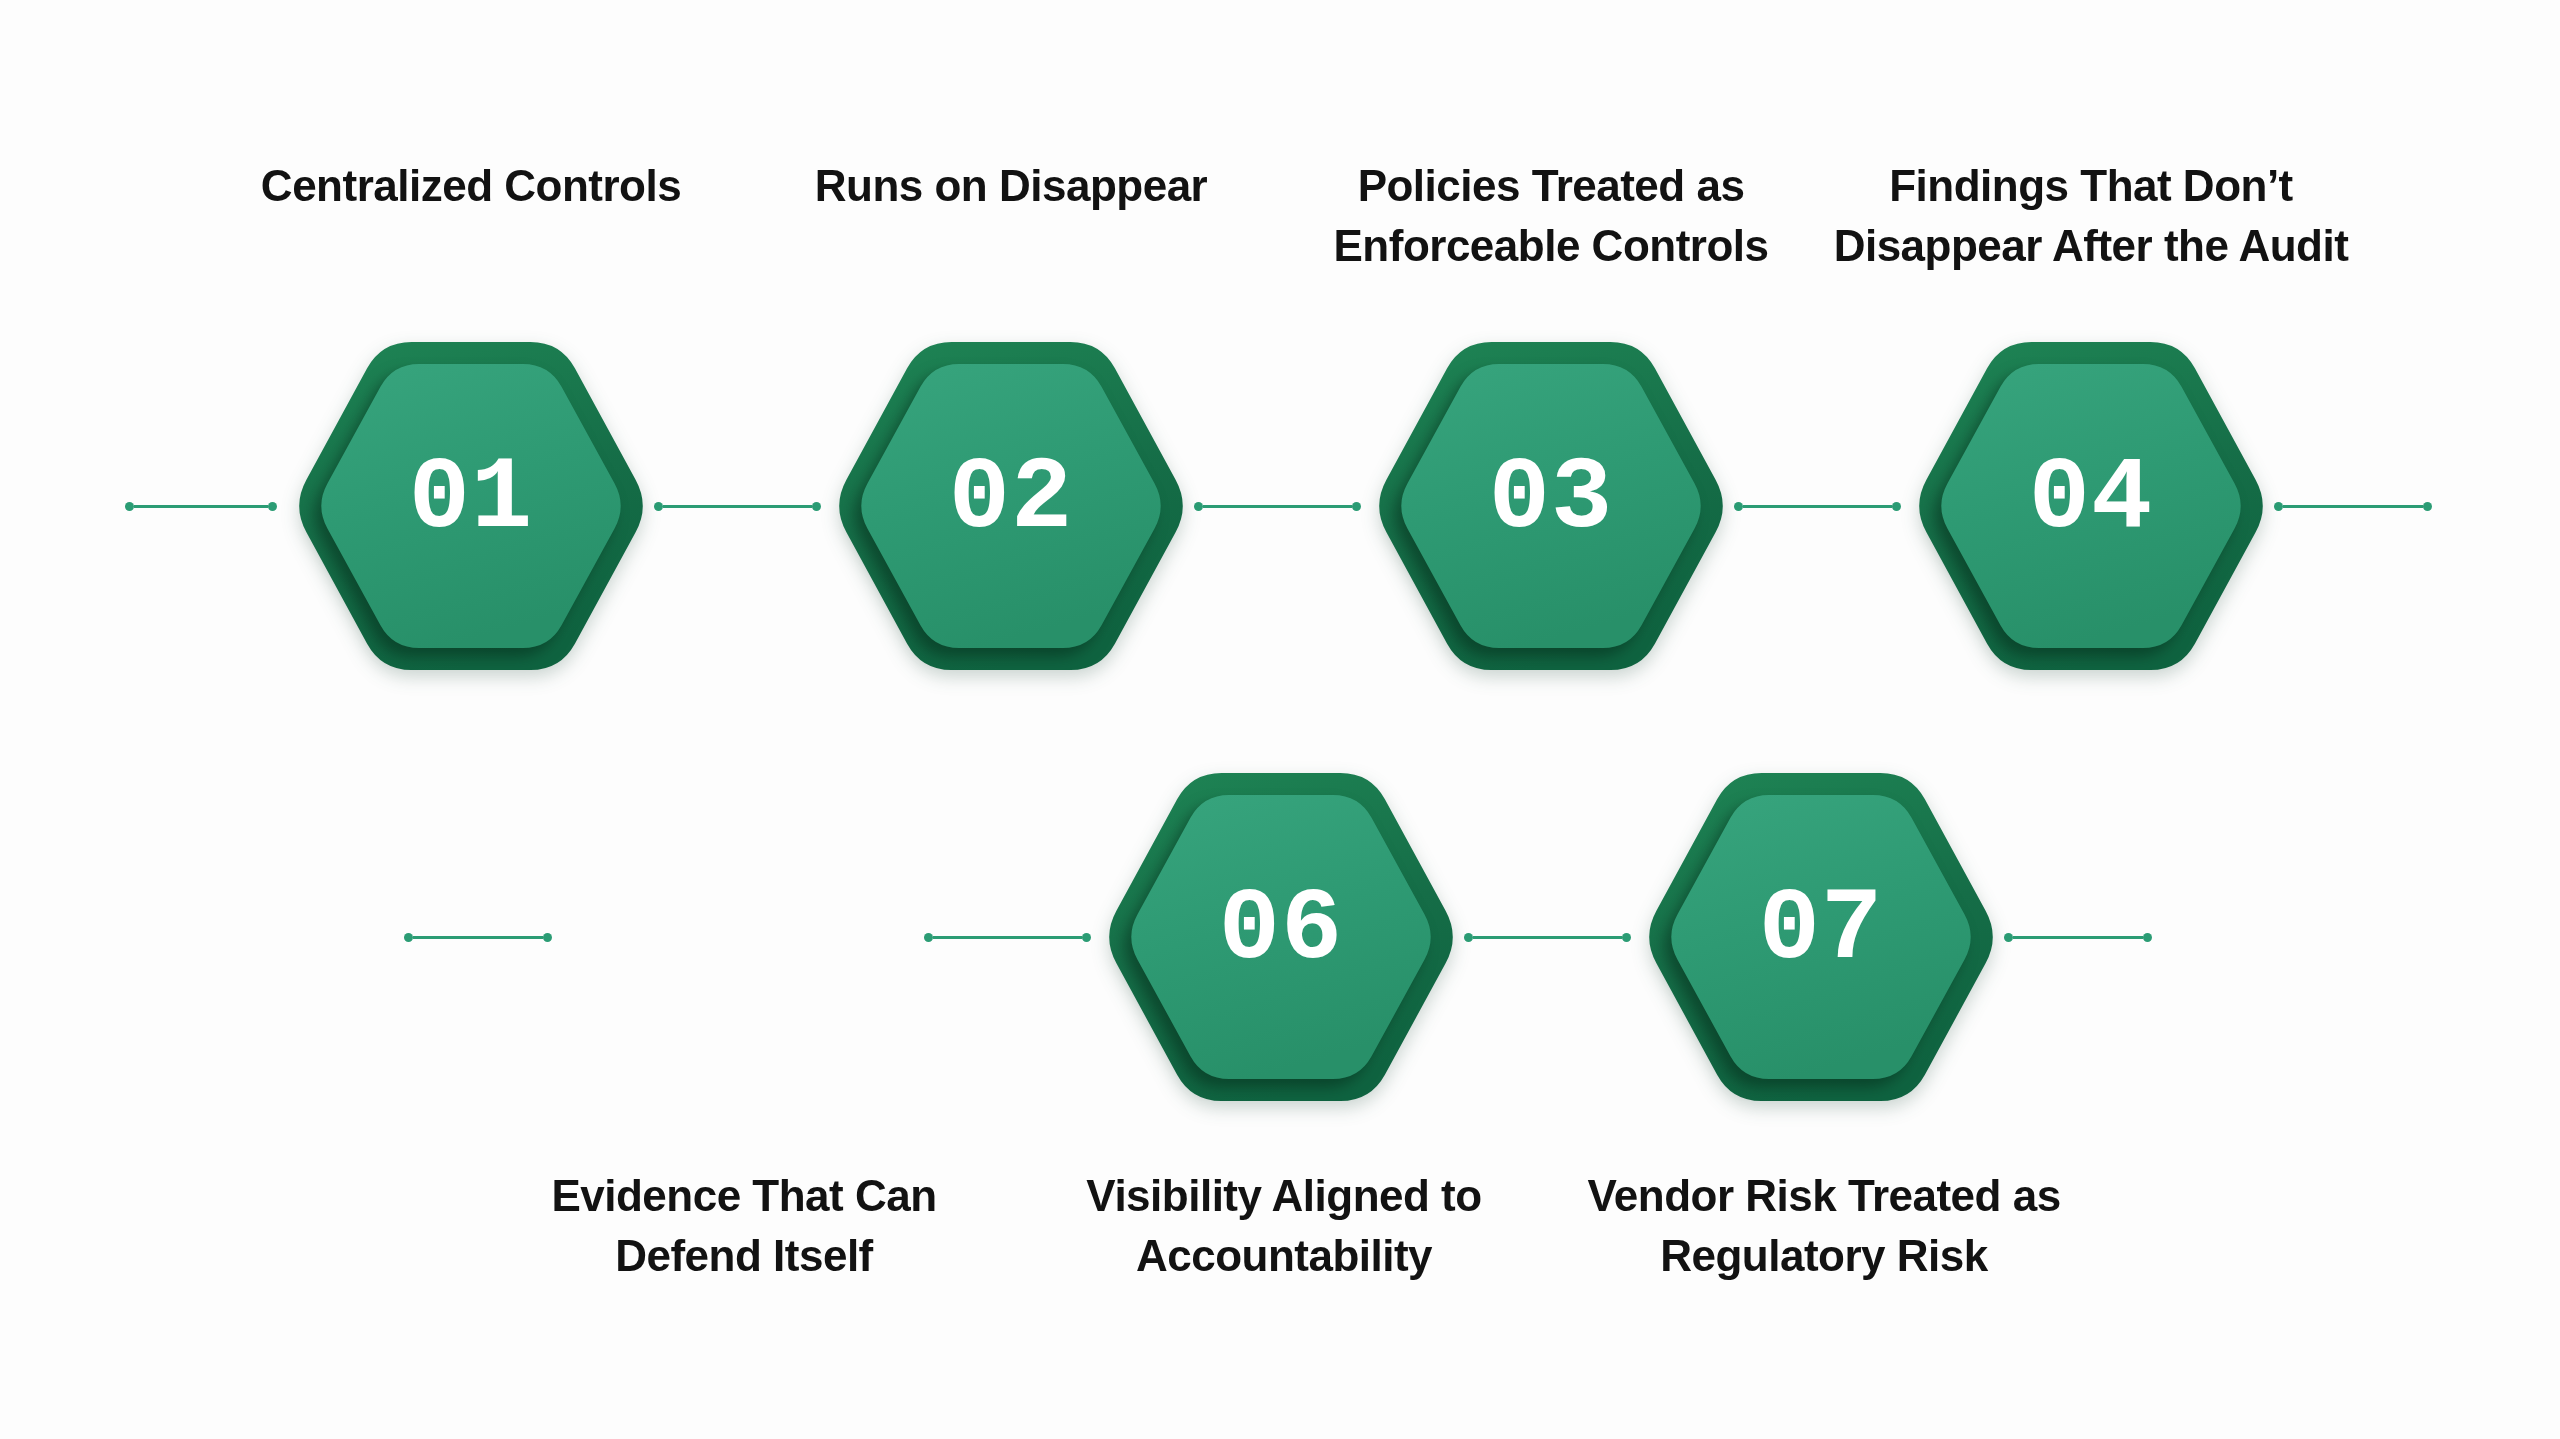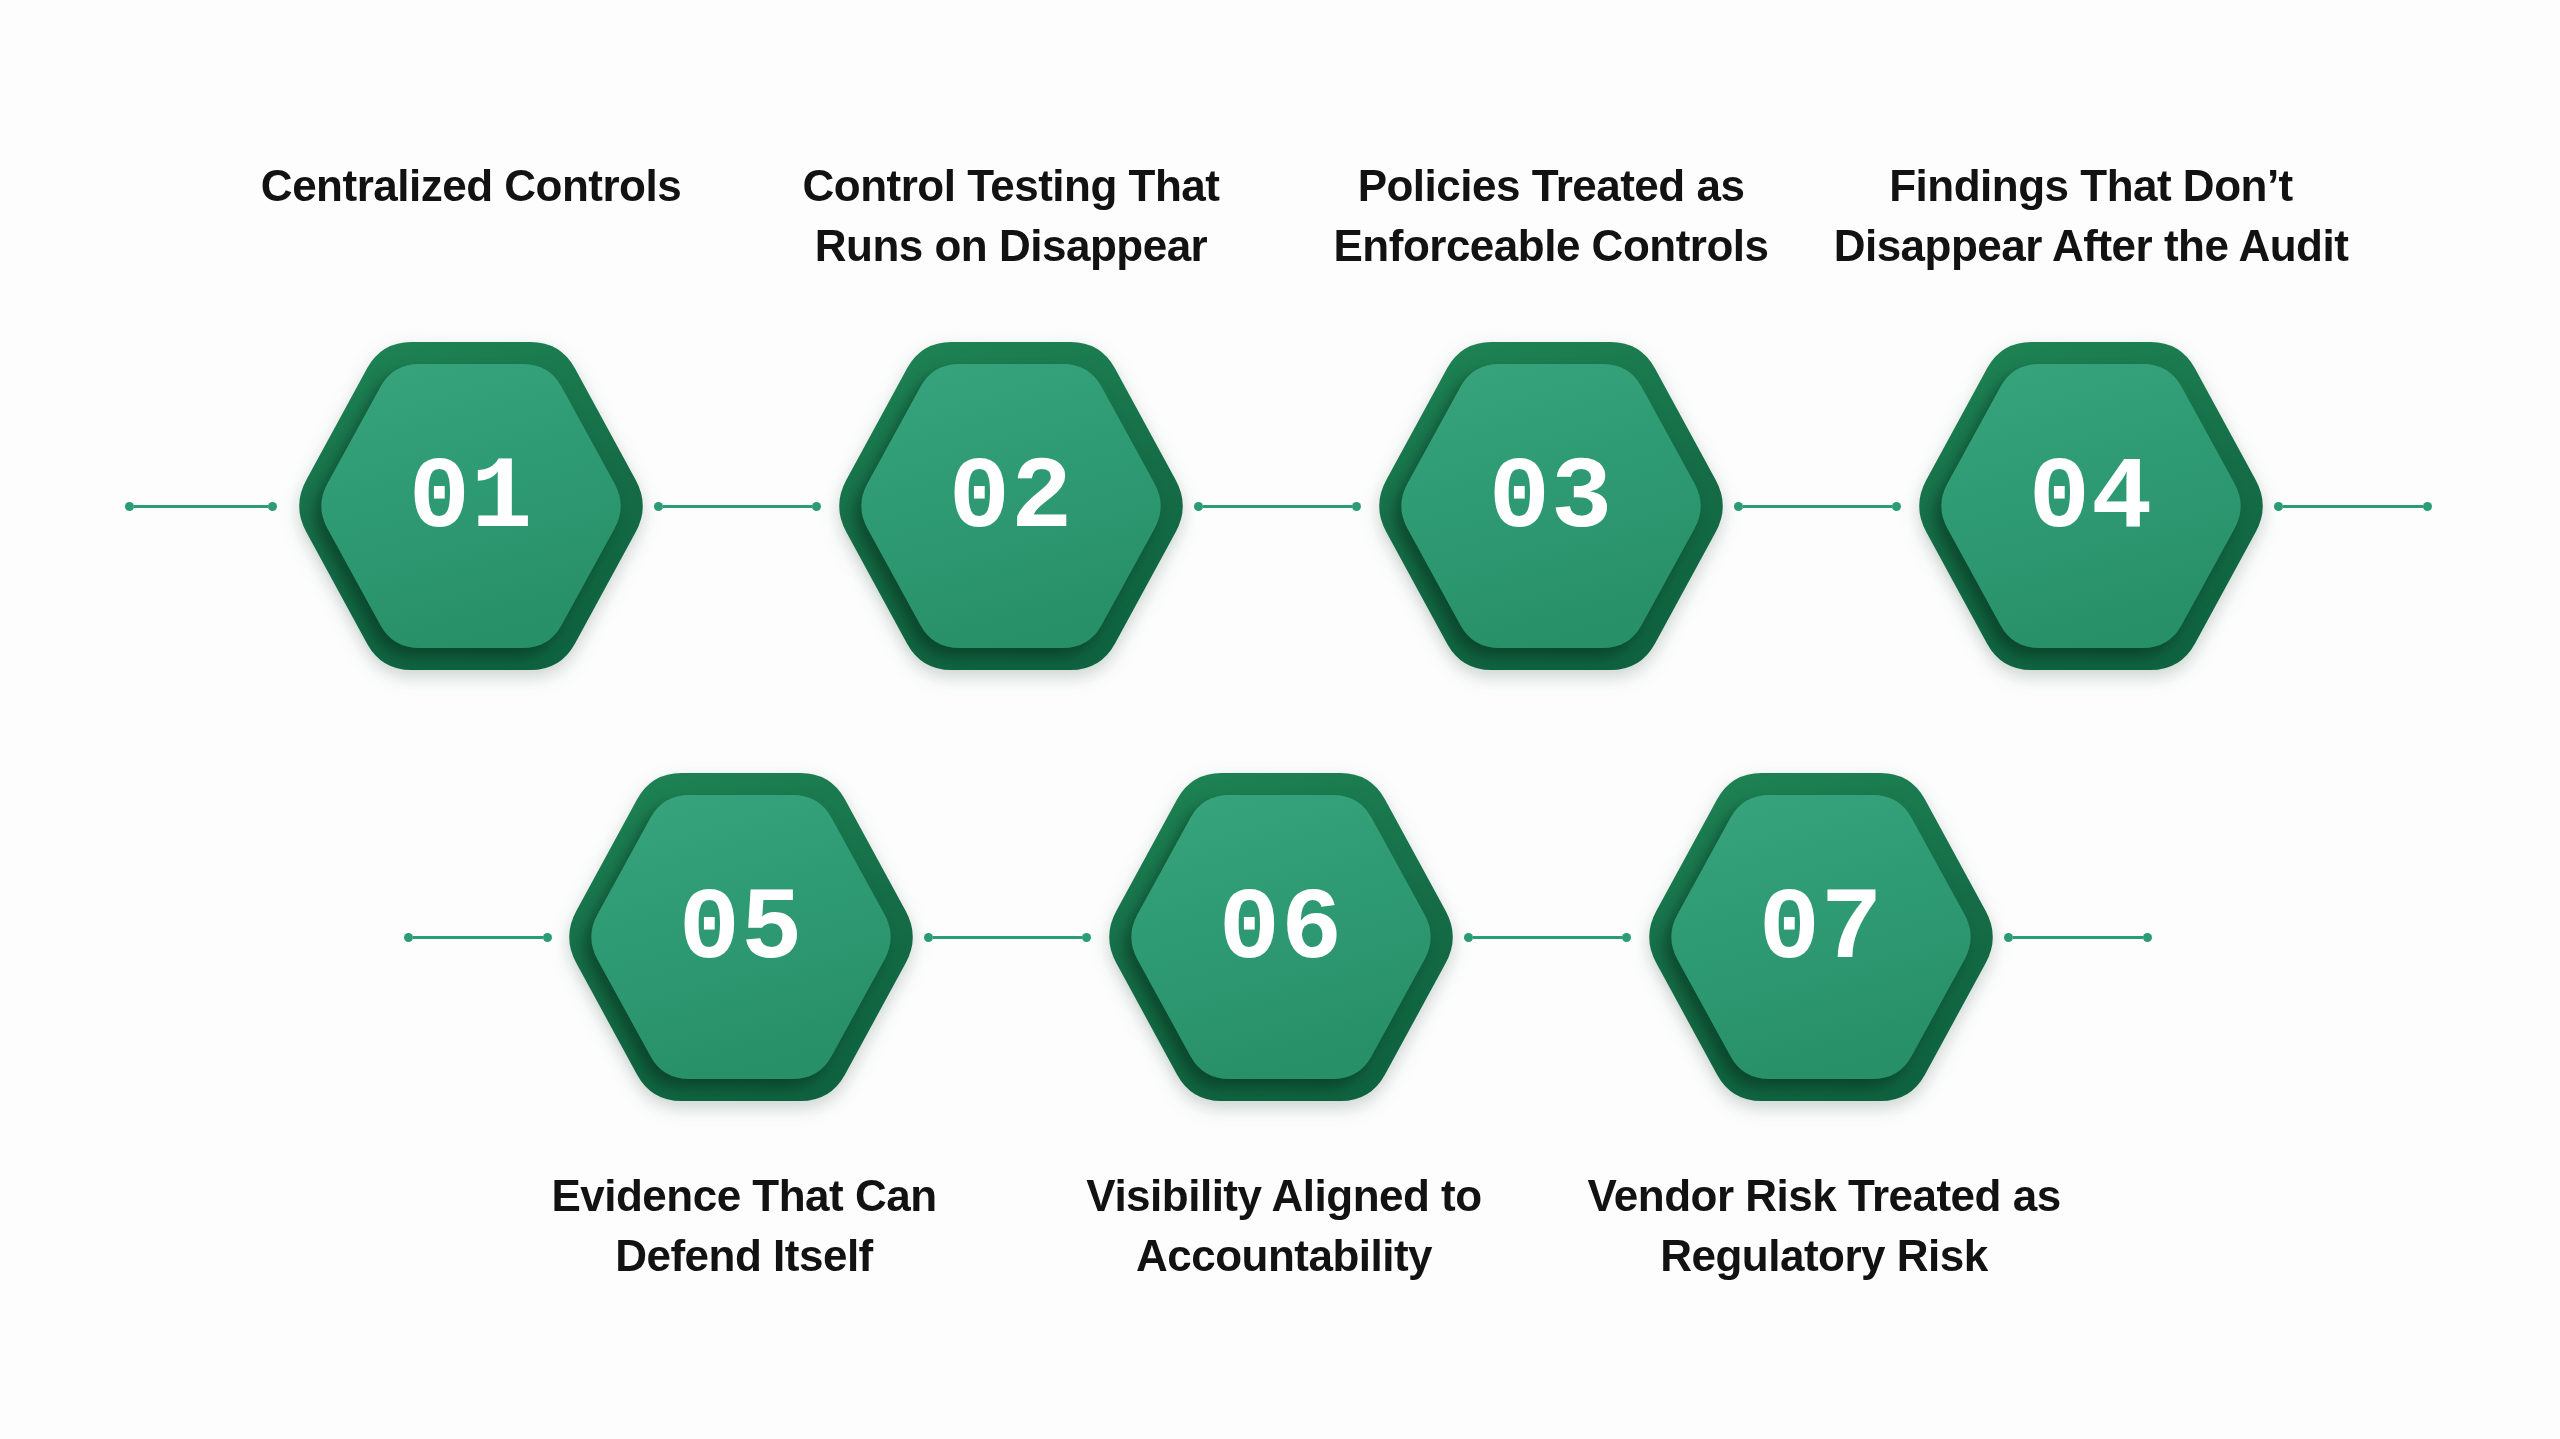--- a/index.html
+++ b/index.html
@@ -50,21 +50,20 @@
         <stop offset="0.5" stop-color="#2e9a73"></stop>
         <stop offset="1" stop-color="#289069"></stop>
       </linearGradient>
     </defs>
   </svg>
 
   <div class="step-label" style="left:151px;top:156px">
     <span>Centralized Controls</span>
   </div>
   <div class="step-label" style="left:691px;top:156px">
-    <span>Control Testing That</span>
     <span>Runs on Disappear</span>
   </div>
   <div class="step-label" style="left:1231px;top:156px">
     <span>Policies Treated as</span>
     <span>Enforceable Controls</span>
   </div>
   <div class="step-label" style="left:1771px;top:156px">
     <span>Findings That Don’t</span>
     <span>Disappear After the Audit</span>
   </div>
@@ -151,27 +150,20 @@
     <div class="hex-number">03</div>
   </div>
   <div class="hex" style="left:1912px;top:342px">
     <svg viewBox="0 0 358 328" width="358" height="328">
       <path class="hex-outer" d="M14.4 190.3 Q0 164 14.4 137.7 L75.1 26.3 Q89.5 0 119.5 0 L238.5 0 Q268.5 0 282.9 26.3 L343.6 137.7 Q358 164 343.6 190.3 L282.9 301.7 Q268.5 328 238.5 328 L119.5 328 Q89.5 328 75.1 301.7 Z"></path>
       <path class="hex-inner" transform="translate(23,22) scale(0.8715,0.8659)" d="M14.4 190.3 Q0 164 14.4 137.7 L75.1 26.3 Q89.5 0 119.5 0 L238.5 0 Q268.5 0 282.9 26.3 L343.6 137.7 Q358 164 343.6 190.3 L282.9 301.7 Q268.5 328 238.5 328 L119.5 328 Q89.5 328 75.1 301.7 Z"></path>
     </svg>
     <div class="hex-number">04</div>
   </div>
 
-  <div class="hex" style="left:562px;top:773px">
-    <svg viewBox="0 0 358 328" width="358" height="328">
-      <path class="hex-outer" d="M14.4 190.3 Q0 164 14.4 137.7 L75.1 26.3 Q89.5 0 119.5 0 L238.5 0 Q268.5 0 282.9 26.3 L343.6 137.7 Q358 164 343.6 190.3 L282.9 301.7 Q268.5 328 238.5 328 L119.5 328 Q89.5 328 75.1 301.7 Z"></path>
-      <path class="hex-inner" transform="translate(23,22) scale(0.8715,0.8659)" d="M14.4 190.3 Q0 164 14.4 137.7 L75.1 26.3 Q89.5 0 119.5 0 L238.5 0 Q268.5 0 282.9 26.3 L343.6 137.7 Q358 164 343.6 190.3 L282.9 301.7 Q268.5 328 238.5 328 L119.5 328 Q89.5 328 75.1 301.7 Z"></path>
-    </svg>
-    <div class="hex-number">05</div>
-  </div>
   <div class="hex" style="left:1102px;top:773px">
     <svg viewBox="0 0 358 328" width="358" height="328">
       <path class="hex-outer" d="M14.4 190.3 Q0 164 14.4 137.7 L75.1 26.3 Q89.5 0 119.5 0 L238.5 0 Q268.5 0 282.9 26.3 L343.6 137.7 Q358 164 343.6 190.3 L282.9 301.7 Q268.5 328 238.5 328 L119.5 328 Q89.5 328 75.1 301.7 Z"></path>
       <path class="hex-inner" transform="translate(23,22) scale(0.8715,0.8659)" d="M14.4 190.3 Q0 164 14.4 137.7 L75.1 26.3 Q89.5 0 119.5 0 L238.5 0 Q268.5 0 282.9 26.3 L343.6 137.7 Q358 164 343.6 190.3 L282.9 301.7 Q268.5 328 238.5 328 L119.5 328 Q89.5 328 75.1 301.7 Z"></path>
     </svg>
     <div class="hex-number">06</div>
   </div>
   <div class="hex" style="left:1642px;top:773px">
     <svg viewBox="0 0 358 328" width="358" height="328">
       <path class="hex-outer" d="M14.4 190.3 Q0 164 14.4 137.7 L75.1 26.3 Q89.5 0 119.5 0 L238.5 0 Q268.5 0 282.9 26.3 L343.6 137.7 Q358 164 343.6 190.3 L282.9 301.7 Q268.5 328 238.5 328 L119.5 328 Q89.5 328 75.1 301.7 Z"></path>

